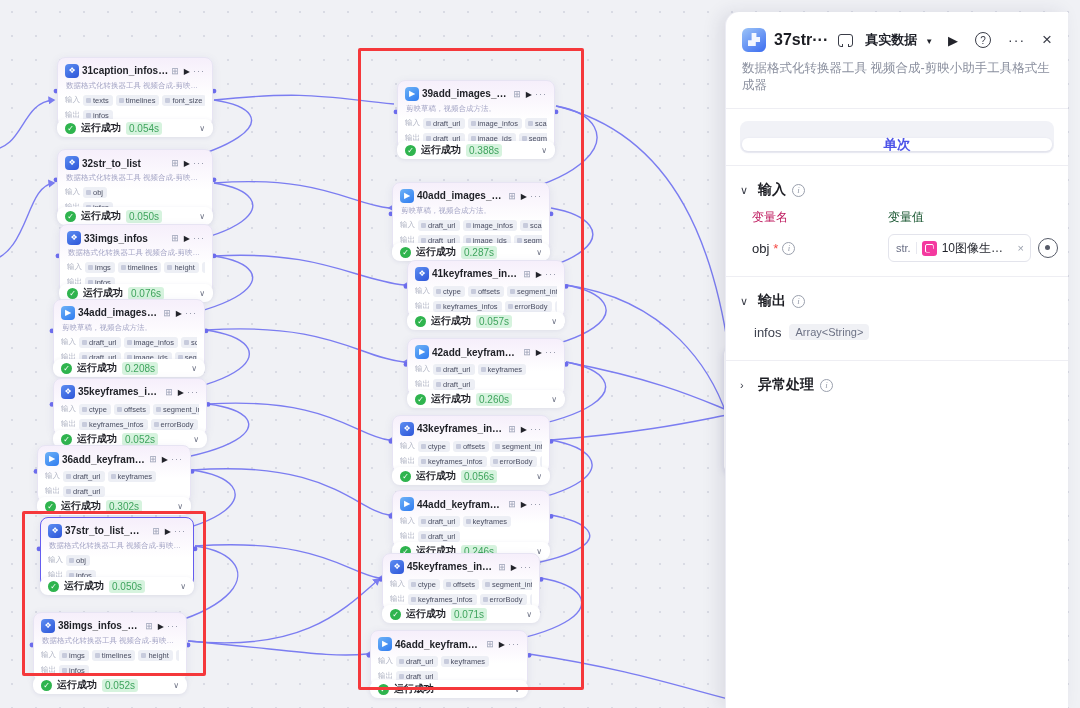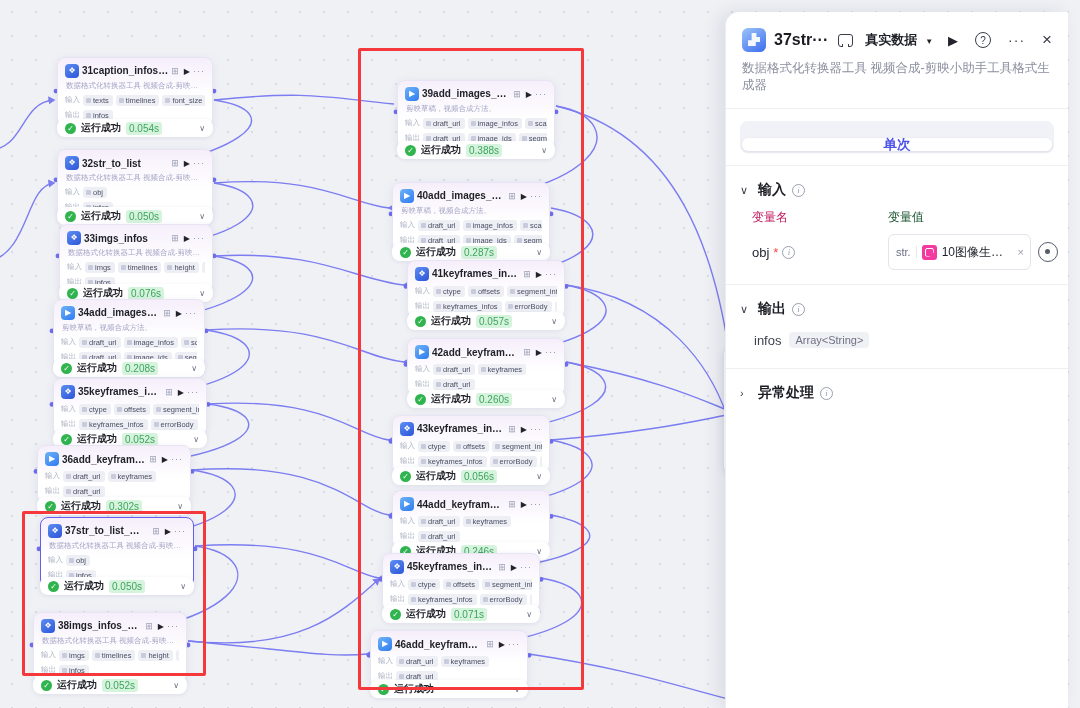--- a/index.html
+++ b/index.html
@@ -83,21 +83,21 @@
   .sec-title { font-size:14px; font-weight:bold; color:#1c1d23; }
   .info-ic { width:13px; height:13px; border:1px solid #9aa0ad; border-radius:50%; color:#9aa0ad;
     font-size:9px; display:flex; align-items:center; justify-content:center; font-style:italic;
     font-family:"Liberation Serif", serif; }
   .cols { display:flex; padding:0 16px 6px 26px; }
   .col-l { width:136px; font-size:12px; color:#be185d; }
   .col-r { font-size:12px; color:#14532d; }
   .vrow { display:flex; align-items:center; padding:2px 10px 14px 26px; }
   .vname { width:136px; font-size:13px; color:#1f2129; display:flex; align-items:center; gap:4px;}
   .vstar { color:#f54a45; }
-  .vbox { flex:1; border:1px solid #e3e4ec; border-radius:6px; height:36px; display:flex;
+  .vbox { flex:1; border:1px solid #e3e4ec; border-radius:6px; height:28px; display:flex;
     align-items:center; padding:0 6px 0 7px; gap:5px; background:#fff; min-width:0;}
   .vtype { font-size:11px; color:#6b7086; border-right:1px solid #e7e8ef; padding-right:5px;}
   .vchip-ic { width:15px; height:15px; border-radius:3px; background:#f4399f; position:relative; flex:0 0 15px;}
   .vchip-ic::after { content:""; position:absolute; inset:3px; border:1.4px solid #fff; border-radius:2px;
     clip-path:polygon(0 0,100% 0,100% 55%,55% 100%,0 100%);}
   .vtext { font-size:12px; color:#1f2129; white-space:nowrap; overflow:hidden; text-overflow:ellipsis; flex:1;}
   .vx { color:#9aa0ad; font-size:11px; cursor:pointer; }
   .vref { width:20px; height:20px; border:1.4px solid #565b68; border-radius:50%; margin-left:7px;
     position:relative; flex:0 0 20px; cursor:pointer;}
   .vref::after{ content:""; position:absolute; left:6px; top:6px; width:5px; height:5px; border-radius:50%;

